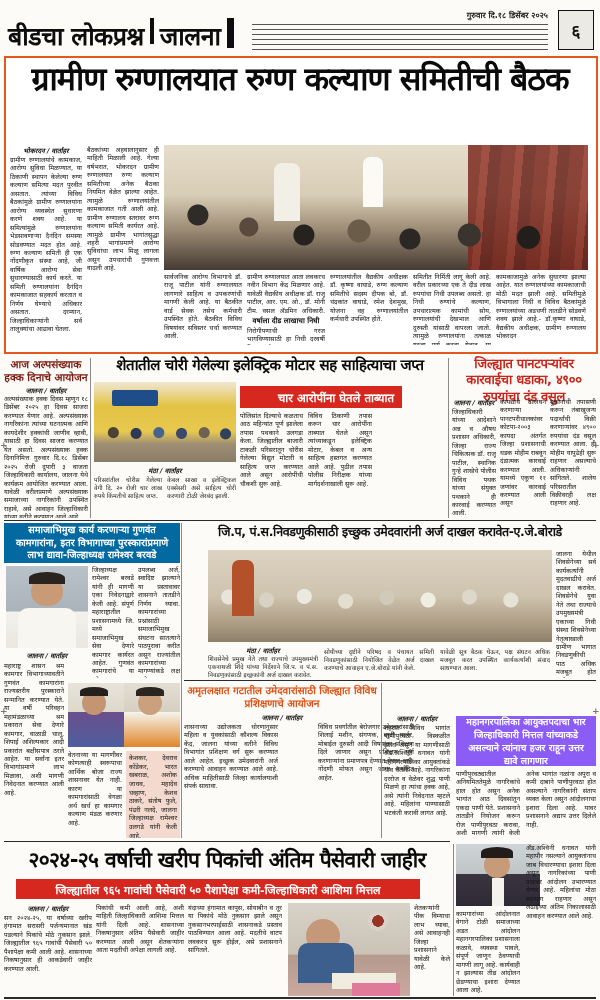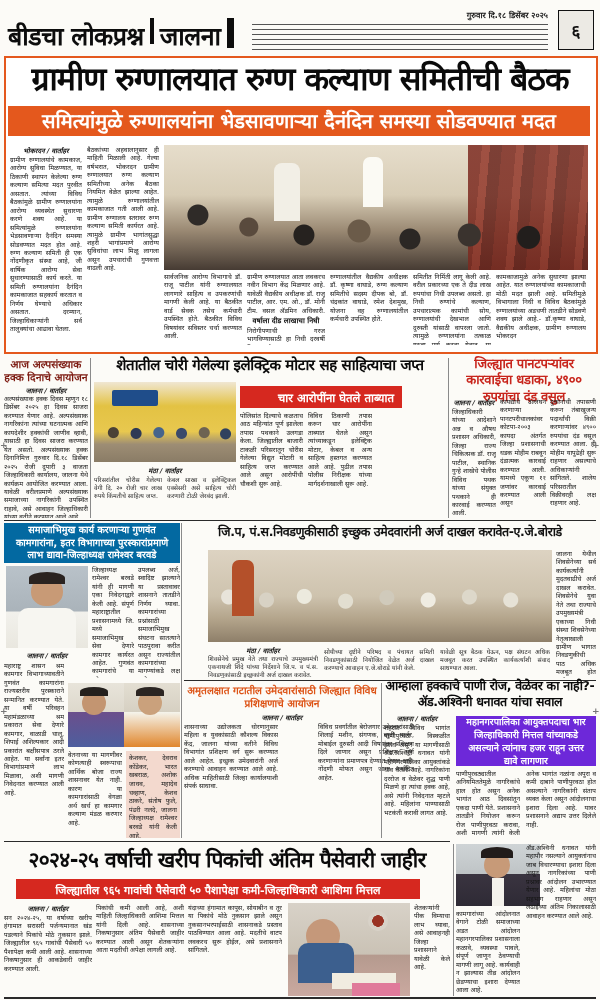--- a/index.html
+++ b/index.html
@@ -22,21 +22,21 @@
   .dl{font-size:6.6px;font-weight:bold;text-align:center;color:#111;font-style:italic;}
   .cross{font-size:7.2px;font-weight:bold;text-align:center;margin:2px 0;}
   
   .h-black-lg{font-size:15px;font-weight:bold;color:#0a0a0a;line-height:1.15;letter-spacing:-.4px;}
   .h-red{font-size:13px;font-weight:bold;color:#c8251c;text-align:center;line-height:1.25;letter-spacing:-.3px;}
   .h-maroon{font-size:10.5px;font-weight:bold;color:#7e1d14;text-align:center;line-height:1.25;}
   .box-red{background:#d6281f;color:#fff;font-size:11.5px;font-weight:bold;text-align:center;
            display:flex;align-items:center;justify-content:center;}
   .box-brick{background:#0369a1;color:#fff;font-size:9.6px;font-weight:bold;text-align:center;
              display:flex;align-items:center;justify-content:center;line-height:1.35;padding:2px 4px;box-sizing:border-box;}
-  .box-pink{background:#6d28d9;color:#fff;font-size:9.4px;font-weight:bold;text-align:center;
+  .box-pink{background:#8b5cf6;color:#fff;font-size:9.4px;font-weight:bold;text-align:center;
             display:flex;align-items:center;justify-content:center;line-height:1.4;padding:2px 5px;box-sizing:border-box;}
   .h-orange{font-size:10.2px;font-weight:bold;color:#dd5417;text-align:center;line-height:1.3;}
   .h-water{font-size:12.5px;font-weight:bold;color:#0a0a0a;text-align:center;line-height:1.3;letter-spacing:-.3px;}
   .h-bottom{font-size:21px;font-weight:bold;text-align:center;color:#0a0a0a;letter-spacing:-.6px;}
   .sub-bottom{background:#d6281f;color:#fff;font-size:11px;font-weight:bold;text-align:center;
               display:flex;align-items:center;justify-content:center;}
   .names-box{background:#f3d9ce;font-size:6.4px;line-height:1.35;text-align:justify;padding:3px;box-sizing:border-box;color:#222;}
   
   .vrule{width:1px;background:#8a8a8a;}
   .hrule{height:1px;background:#2a2a2a;}
@@ -62,21 +62,20 @@
       <div class="rule-stack" style="margin-top:4px;"></div>
     <div class="rule-stack" style="margin-top:4px;"></div>
       <div class="rule-stack" style="margin-top:4px;"></div>
     <div class="rule-stack" style="margin-top:4px;"></div>
       <div class="rule-stack" style="margin-top:4px;"></div>
   </div>
   <div class="abs pagebox" style="left:558px;top:10px;width:34px;height:38px;">६</div>
 
   <div class="abs lead-box" style="left:4px;top:56px;width:590px;height:294px;"></div>
   <div class="abs h-main" style="left:8px;top:62px;width:584px;">ग्रामीण रुग्णालयात रुग्ण कल्याण समितीची बैठक</div>
-  <div class="abs h-sub" style="left:8px;top:106px;width:582px;height:30px;line-height:30px;">समित्यांमुळे रुग्णालयांना भेडसावणाऱ्या दैनंदिन समस्या सोडवण्यात मदत</div>
 
   <div class="abs dl" style="left:10px;top:146px;width:72px;">भोकरदन / वार्ताहर</div>
   <div class="abs bc" style="left:10px;top:156px;width:72px;height:189px;">ग्रामीण रुग्णालयांचे कामकाज, आरोग्य सुविधा मिळण्यात, या ठिकाणी स्थापन केलेल्या रुग्ण कल्याण समित्या मदत पुरवीत असतात. त्यांच्या विविध बैठकांमुळे ग्रामीण रुग्णालयांना आरोग्य व्यवस्थेत सुधारणा करणे शक्य आहे. या समित्यांमुळे रुग्णालयांना भेडसावणाऱ्या दैनंदिन समस्या सोडवण्यात मदत होत आहे. रुग्ण कल्याण समिती ही एक नोंदणीकृत संस्था आहे, जी वार्षिक आरोग्य सेवा सुधारण्यासाठी कार्य करते. या समिती रुग्णालयांना दैनंदिन कामकाजात सहकार्य करतात व निर्णय घेण्याचे अधिकार असतात. दरम्यान, जिल्हाधिकाऱ्यांनी सर्व तालुक्यांचा आढावा घेतला.</div>
   <div class="abs bc" style="left:87px;top:146px;width:72px;height:199px;">बैठकांच्या अहवालानुसार ही माहिती मिळाली आहे. गेल्या वर्षभरात, भोकरदन ग्रामीण रुग्णालयात रुग्ण कल्याण समितीच्या अनेक बैठका नियमित वेळेत झाल्या आहेत. त्यामुळे रुग्णालयांतील कामकाजात गती आली आहे.
    ग्रामीण रुग्णालय स्तरावर रुग्ण कल्याण समिती कार्यरत आहे. त्यामुळे ग्रामीण भागांतसुद्धा शहरी भागांप्रमाणे आरोग्य सुविधांचा लाभ मिळू लागला असून उपचारांची गुणवत्ता वाढली आहे.</div>
 
   <div class="abs photo" style="left:164px;top:145px;width:424px;height:125px;">
     <div class="abs" style="left:0;top:0;width:100%;height:100%;background:linear-gradient(to bottom,#e6ddcb 0%,#d8cdb6 40%,#9b8a74 68%,#463b33 100%);"></div>
     <div class="abs" style="right:0;top:0;width:120px;height:100%;background:repeating-linear-gradient(95deg,#7c2a20 0 14px,#93382b 14px 22px,#6a241c 22px 34px);opacity:.85;"></div>
     <div class="abs" style="left:0;top:46px;width:100%;height:80px;background:radial-gradient(circle 11px at 8% 30%,#2f2b28 0 10px,transparent 11px),radial-gradient(circle 10px at 20% 45%,#594a3d 0 9px,transparent 10px),radial-gradient(circle 11px at 33% 55%,#26221f 0 10px,transparent 11px),radial-gradient(circle 12px at 46% 50%,#6b5b49 0 11px,transparent 12px),radial-gradient(circle 11px at 58% 60%,#2b2724 0 10px,transparent 11px),radial-gradient(circle 12px at 72% 55%,#3a332e 0 11px,transparent 12px),radial-gradient(circle 12px at 86% 58%,#221e1c 0 11px,transparent 12px);"></div>
@@ -134,21 +133,21 @@
   <div class="abs bc" style="left:4px;top:662px;width:60px;height:176px;">महाराष्ट्र शासन श्रम कामगार विभागाच्यावतीने गुणवंत कामगारांना राज्यस्तरीय पुरस्काराने सन्मानित करण्यात येते. या वर्षी परिवहन महामंडळाच्या श्रम प्रकारात सेवा देणारे कामगार, वाळाडी चालू, शिपाई अशिल्पकार आदी प्रकारांत बक्षीसपात्र ठरले आहेत. या सर्वांना इतर विभागांप्रमाणे लाभ मिळावा, अशी मागणी निवेदनात करण्यात आली आहे.</div>
   <div class="abs photo" style="left:68px;top:683px;width:112px;height:64px;">
     <div class="abs" style="left:0;top:0;width:50%;height:100%;background:linear-gradient(to bottom,#e8e4da 0%,#ddd8cc 45%,#6b4f8c 46%,#4d5e9e 100%);"></div>
     <div class="abs" style="left:50%;top:0;width:50%;height:100%;background:linear-gradient(to bottom,#e3ded2 0%,#d6d0c2 45%,#f5f3ea 46%,#e0862c 100%);"></div>
     <div class="abs" style="left:14px;top:8px;width:24px;height:24px;background:#c39571;border-radius:50%;"></div>
     <div class="abs" style="left:70px;top:8px;width:24px;height:24px;background:#caa17c;border-radius:50%;"></div>
     <div class="abs" style="left:12px;top:4px;width:28px;height:9px;background:#24201d;border-radius:50% 50% 0 0;"></div>
     <div class="abs" style="left:68px;top:4px;width:28px;height:9px;background:#2b2522;border-radius:50% 50% 0 0;"></div>
   </div>
   <div class="abs bc" style="left:68px;top:751px;width:54px;height:87px;">वेतनाच्या या मागणीवर कोणत्याही स्वरूपाचा आर्थिक बोजा राज्य शासनावर येत नाही. कारण या कामगारांसाठी वेगळा अर्थ खर्च हा कामगार कल्याण मंडळ करणार आहे.</div>
-  <div class="abs names-box" style="left:126px;top:751px;width:54px;height:87px;overflow:hidden;">केशकर, देवराव कोंडेकर, भारत खबराळ, अशोक जाधव, महादेव चव्हाण, केशव ठाकरे, संतोष फुले, पंढरी नलदे, जालना जिल्हाध्यक्ष रामेश्वर बरवडे यांनी केली आहे.</div>
+  <div class="abs names-box" style="left:126px;top:751px;width:54px;height:87px;overflow:hidden;">केशकर, देवराव कोंडेकर, भारत खबराळ, अशोक जाधव, महादेव चव्हाण, केशव ठाकरे, संतोष फुले, पंढरी नलदे, जालना जिल्हाध्यक्ष रामेश्वर उलगडे यांनी केली आहे.</div>
   <div class="abs vrule" style="left:181px;top:523px;height:315px;"></div>
 
   <div class="abs" style="left:184px;top:523px;width:412px;font-size:12.5px;font-weight:bold;text-align:center;letter-spacing:-.4px;">जि.प, पं.स.निवडणुकीसाठी इच्छुक उमेदवारांनी अर्ज दाखल करावेत-ए.जे.बोराडे</div>
   <div class="abs photo" style="left:208px;top:550px;width:344px;height:92px;">
     <div class="abs" style="left:0;top:0;width:100%;height:100%;background:linear-gradient(to bottom,#ddd3c2 0%,#cec3ae 50%,#b3a48b 75%,#8e7f69 100%);"></div>
     <div class="abs" style="left:0;top:26px;width:100%;height:60px;background:radial-gradient(circle 8px at 6% 35%,#e8e4da 0 7px,transparent 8px),radial-gradient(circle 8px at 17% 40%,#d8d2c4 0 7px,transparent 8px),radial-gradient(circle 8px at 28% 34%,#eceade 0 7px,transparent 8px),radial-gradient(circle 8px at 40% 42%,#e2ded0 0 7px,transparent 8px),radial-gradient(circle 8px at 52% 36%,#d0cabb 0 7px,transparent 8px),radial-gradient(circle 8px at 64% 40%,#efece2 0 7px,transparent 8px),radial-gradient(circle 8px at 76% 35%,#ddd8ca 0 7px,transparent 8px),radial-gradient(circle 8px at 88% 40%,#e6e2d6 0 7px,transparent 8px);"></div>
     <div class="abs" style="left:24px;top:10px;width:22px;height:56px;background:#b4502a;border-radius:7px 7px 0 0;"></div>
   </div>
   <div class="abs bc" style="left:556px;top:550px;width:40px;height:128px;">जालना येथील शिवसेनेच्या सर्व कार्यकर्त्यांनी मुदतवाढीचे अर्ज दाखल करावेत. शिवसेनेचे युवा नेते तथा राज्याचे उपमुख्यमंत्री एकाच्या निधी संस्था शिवसेनेच्या नेतृत्वाखाली ग्रामीण भागात निवडणुकीची पाठ अधिक मजबूत होत आहे.</div>
   <div class="abs" style="left:208px;top:646px;width:110px;overflow:hidden;height:32px;">
@@ -159,21 +158,20 @@
   <div class="abs cap" style="left:440px;top:648px;width:110px;height:30px;">यावेळी सूत्र बैठक घेऊन, पक्ष संघटन अधिक मजबूत करत उपस्थित कार्यकर्त्यांशी संवाद साधण्यात आला.</div>
 
   <div class="abs hrule" style="left:184px;top:680px;width:412px;"></div>
 
   <div class="abs h-orange" style="left:184px;top:684px;width:196px;">अमृतलक्षात गटातील उमेदवारांसाठी जिल्ह्यात विविध प्रशिक्षणाचे आयोजन</div>
   <div class="abs dl" style="left:184px;top:713px;width:196px;">जालना / वार्ताहर</div>
   <div class="abs bc" style="left:184px;top:723px;width:94px;height:115px;">शासनाच्या उद्योजकता धोरणानुसार महिला व युवकांसाठी कौशल्य विकास केंद्र, जालना यांच्या वतीने विविध विभागांत प्रशिक्षण वर्ग सुरू करण्यात आले आहेत. इच्छुक उमेदवारांनी अर्ज करण्याचे आवाहन करण्यात आले आहे. अधिक माहितीसाठी जिल्हा कार्यालयाशी संपर्क साधावा.</div>
   <div class="abs bc" style="left:284px;top:723px;width:96px;height:115px;margin-left:34px;">विविध प्रवर्गांतील बेरोजगार उमेदवारांसाठी शिलाई मशीन, संगणक, ब्युटी पार्लर, मोबाईल दुरुस्ती आदी विषयांवर प्रशिक्षण दिले जाणार असून प्रशिक्षण पूर्ण करणाऱ्यांना प्रमाणपत्र देण्यात येणार आहे. नोंदणी मोफत असून जागा मर्यादित आहेत.</div>
   <div class="abs vrule" style="left:381px;top:683px;height:155px;"></div>
 
-  <div class="abs h-water" style="left:384px;top:678px;width:212px;">आम्हाला हक्काचे पाणी रोज, वेळेवर का नाही?-ॲड.अश्विनी धनावत यांचा सवाल</div>
   <div class="abs dl" style="left:384px;top:714px;width:66px;">जालना / वार्ताहर</div>
   <div class="abs bc" style="left:384px;top:724px;width:66px;height:114px;">शहरात विविध भागांत पाणीपुरवठा विस्कळीत झाला असून या मागणीसाठी ॲड.अश्विनी धनावत यांनी महानगरपालिका आयुक्तांकडे धाव घेतली आहे. नागरिकांना दररोज व वेळेवर शुद्ध पाणी मिळणे हा त्यांचा हक्क आहे, असे त्यांनी निवेदनात म्हटले आहे. महिलांना पाण्यासाठी भटकंती करावी लागत आहे.</div>
   <div class="abs box-pink" style="left:456px;top:716px;width:140px;height:50px;">महानगरपालिका आयुक्तपदाचा भार जिल्हाधिकारी मित्तल यांच्याकडे असल्याने त्यांनाच हजर राहून उत्तर द्यावे लागणार</div>
   <div class="abs bc" style="left:456px;top:770px;width:64px;height:68px;">पाणीपुरवठ्यातील अनियमिततेमुळे नागरिकांचे हाल होत असून अनेक भागांत आठ दिवसांतून एकदा पाणी येते. प्रशासनाने तातडीने नियोजन करून रोज पाणीपुरवठा करावा, अशी मागणी त्यांनी केली आहे.</div>
   <div class="abs bc" style="left:526px;top:770px;width:70px;height:68px;">अनेक भागांत नळांना अपुरा व कमी दाबाने पाणीपुरवठा होत असल्याने नागरिकांनी संताप व्यक्त केला असून आंदोलनाचा इशारा दिला आहे. यावर प्रशासनाने अद्याप उत्तर दिलेले नाही.</div>
 
   <div class="abs photo" style="left:456px;top:844px;width:84px;height:62px;">
     <div class="abs" style="left:0;top:0;width:100%;height:100%;background:linear-gradient(to bottom,#cfd4d6 0%,#bfc4c6 48%,#3a3440 49%,#2e2a35 100%);"></div>
     <div class="abs" style="left:28px;top:8px;width:26px;height:26px;background:#c79a78;border-radius:50%;"></div>
     <div class="abs" style="left:25px;top:3px;width:32px;height:11px;background:#221c1a;border-radius:50% 50% 0 0;"></div>

